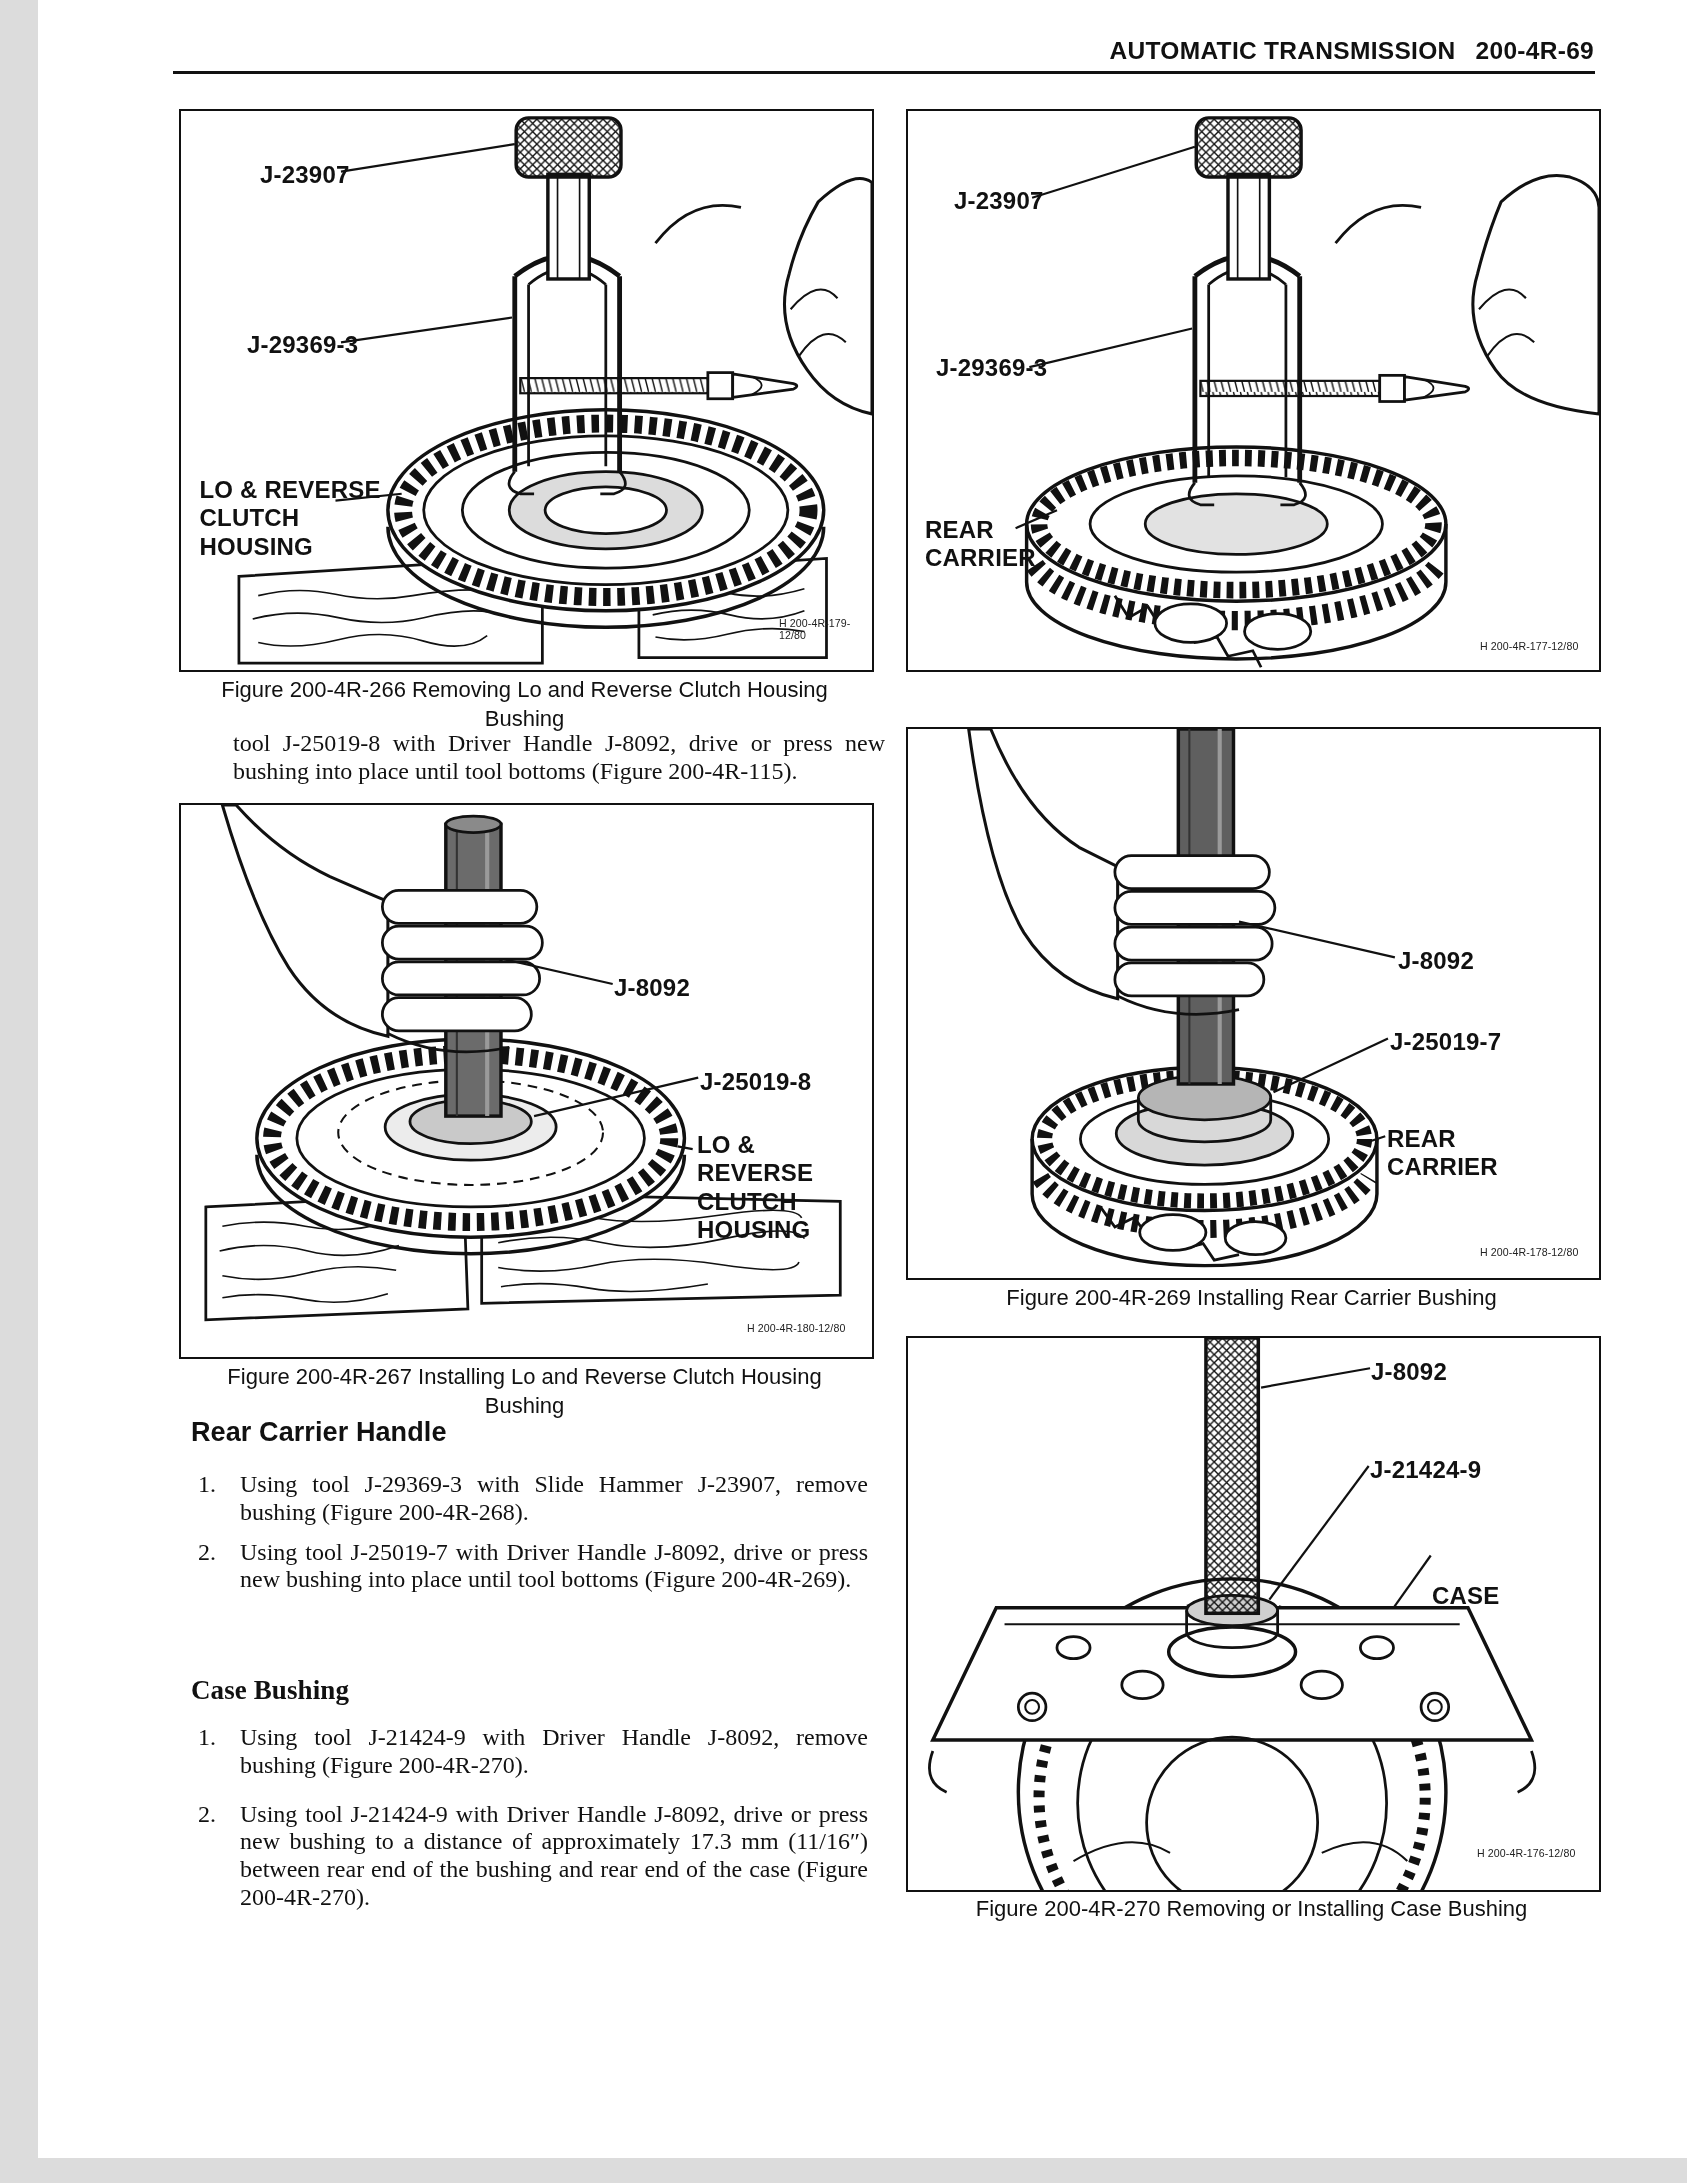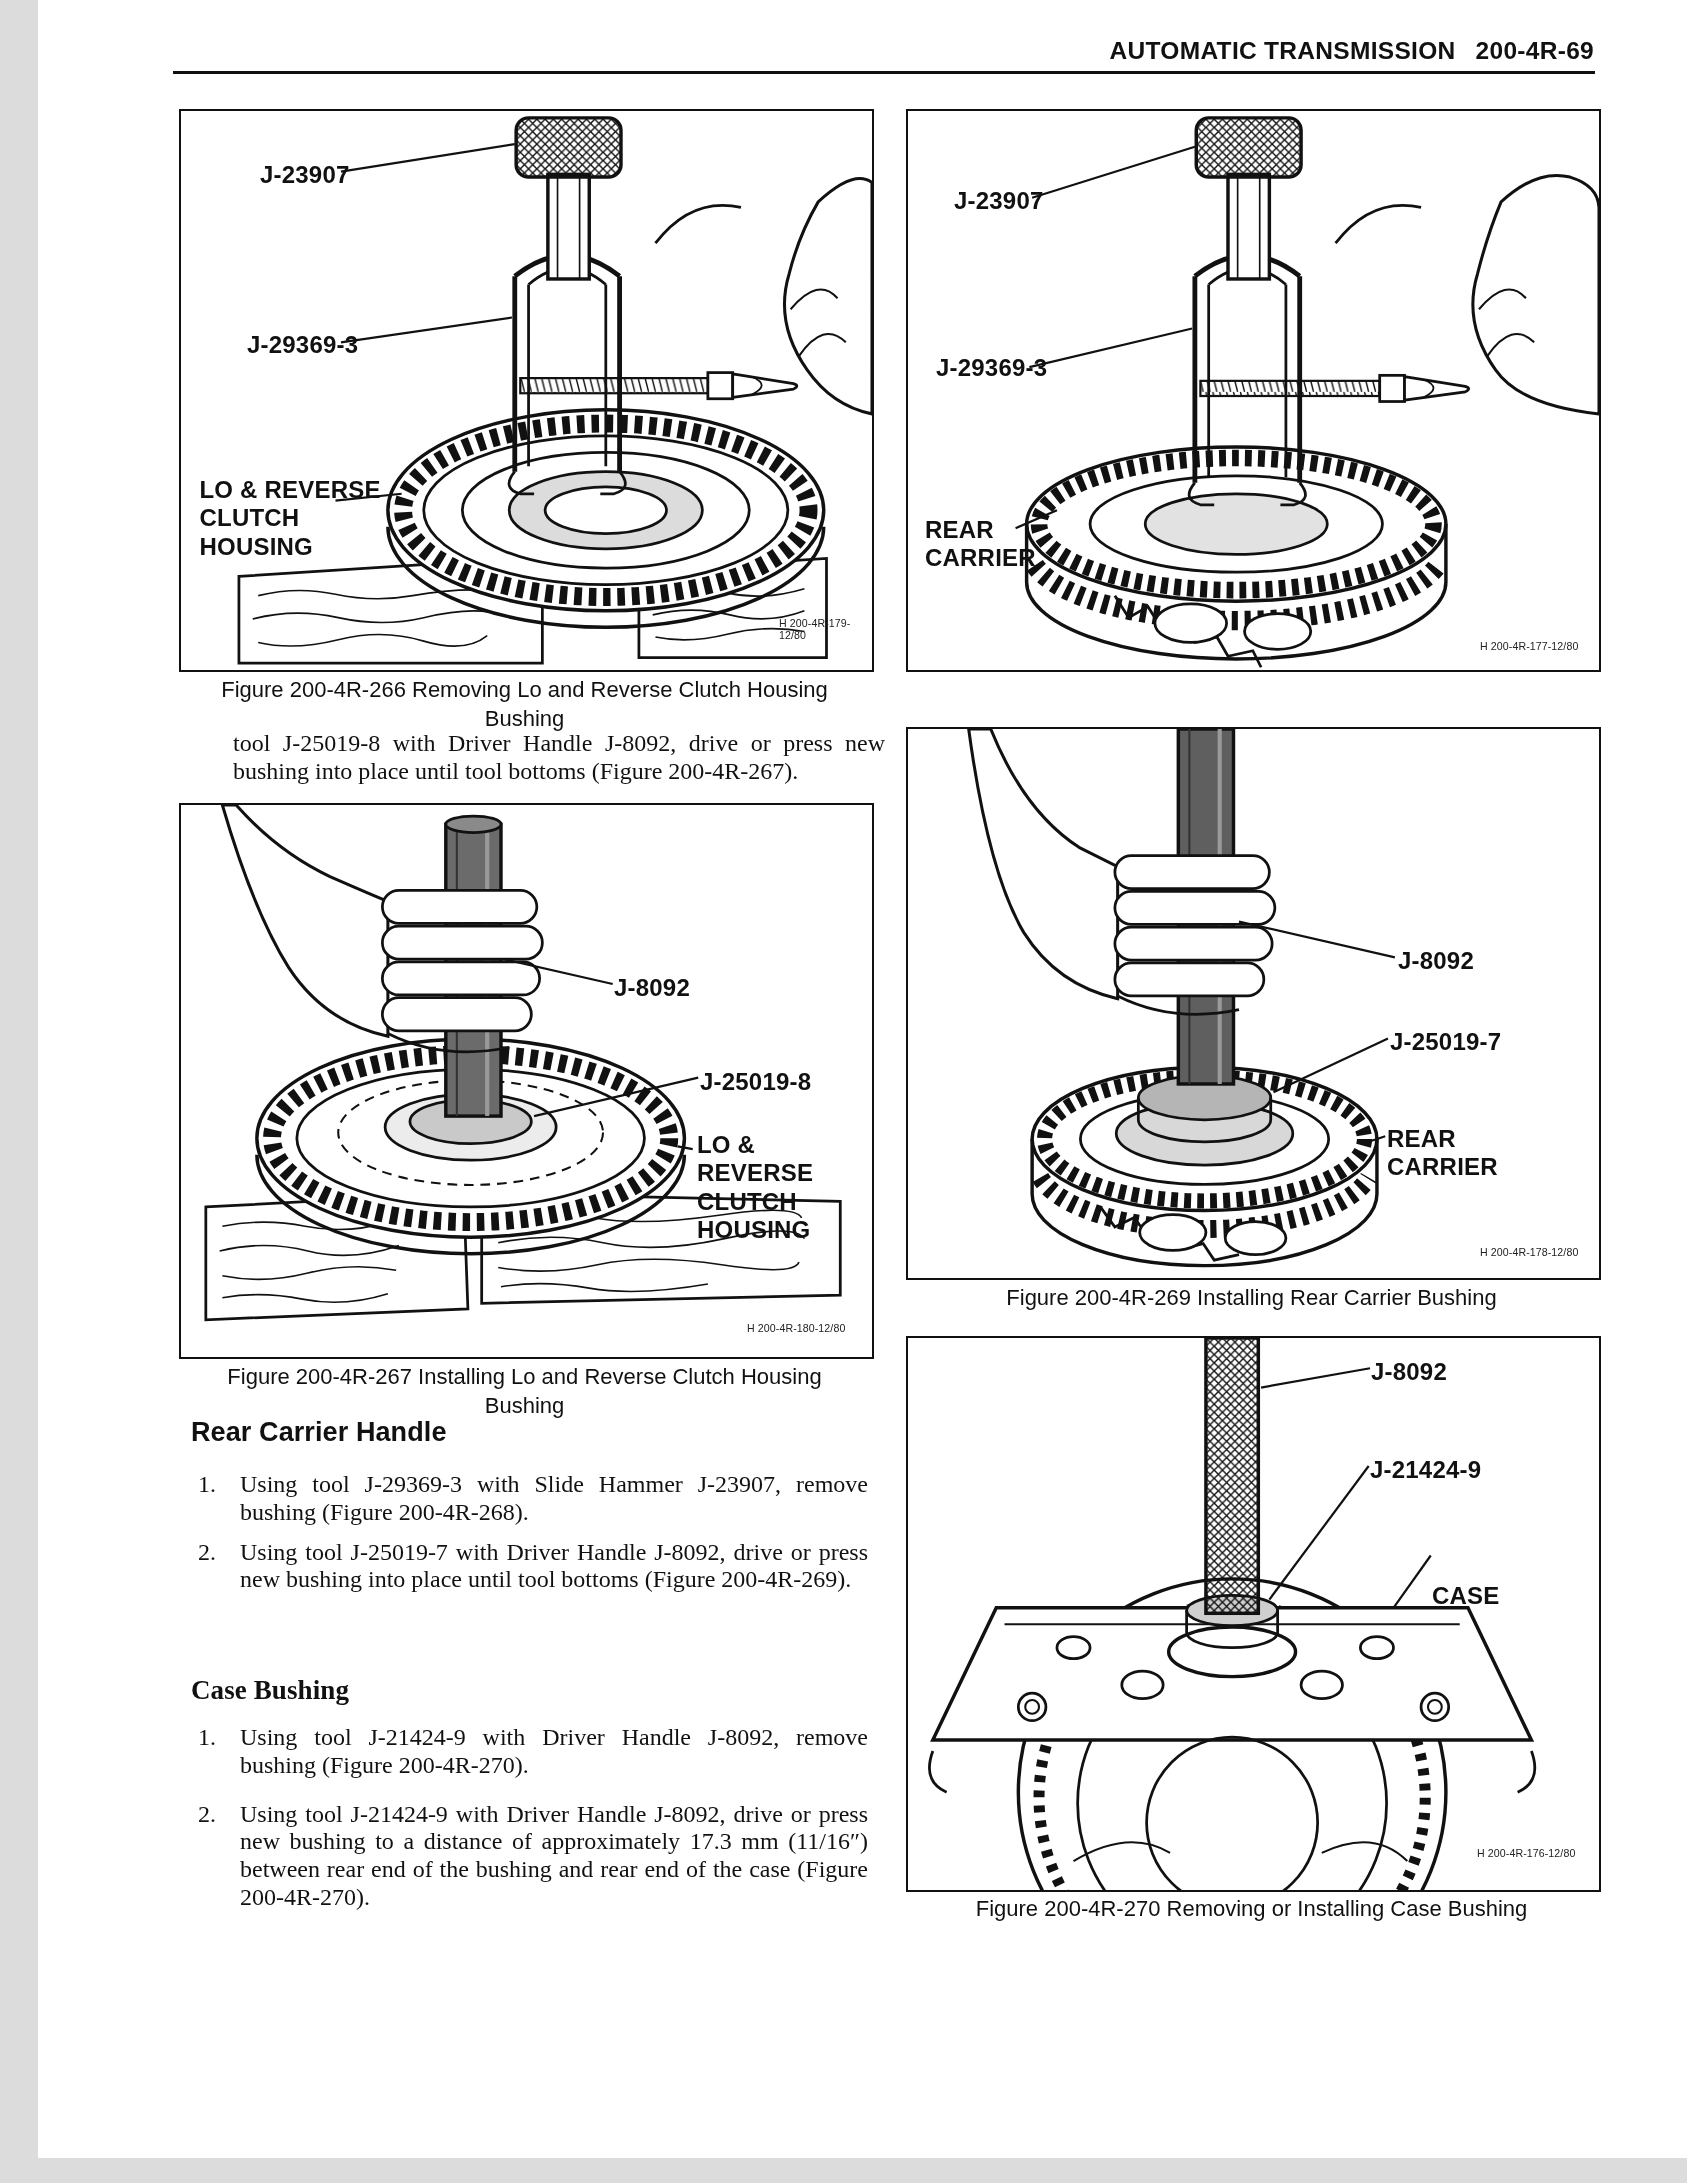--- a/index.html
+++ b/index.html
@@ -102,21 +102,21 @@
     <div class="fig-label" style="left:18.5px;top:365px;">LO &amp; REVERSE
 CLUTCH
 HOUSING</div>
     <div class="fig-ref" style="left:566px;top:506px;padding-left:32px;">H 200-4R-179-12/80</div>
   </div>
   <div class="caption" style="left:179px;top:676px;width:691px;">
     <div>Figure 200-4R-266 Removing Lo and Reverse Clutch Housing</div>
     <div>Bushing</div>
   </div>
 
-  <div class="intro serif" style="left:233px;top:730px;width:652px;">tool J-25019-8 with Driver Handle J-8092, drive or press new bushing into place until tool bottoms (Figure 200-4R-267).</div>
+  <div class="intro serif" style="left:233px;top:730px;width:652px;">tool J-25019-8 with Driver Handle J-8092, drive or press new bushing into place until tool bottoms (Figure 200-4R-115).</div>
 
   <div class="fig" style="left:179px;top:803px;width:691px;height:552px;">
     <svg viewBox="0 0 501 401" preserveAspectRatio="none">
       <g fill="#fff" stroke="#111">
         <path d="M18 292 L205 282 L208 366 L18 374 Z" stroke-width="2"></path>
         <path d="M30 306 q30 -6 60 0 t60 -3" fill="none" stroke-width="1.2"></path>
         <path d="M28 324 q32 -8 64 0 t66 -4" fill="none" stroke-width="1.2"></path>
         <path d="M30 342 q30 6 62 -2 t64 -2" fill="none" stroke-width="1.2"></path>
         <path d="M30 358 q28 -5 58 1 t62 -4" fill="none" stroke-width="1.2"></path>
         <path d="M218 282 L478 288 L478 356 L218 362 Z" stroke-width="2"></path>

